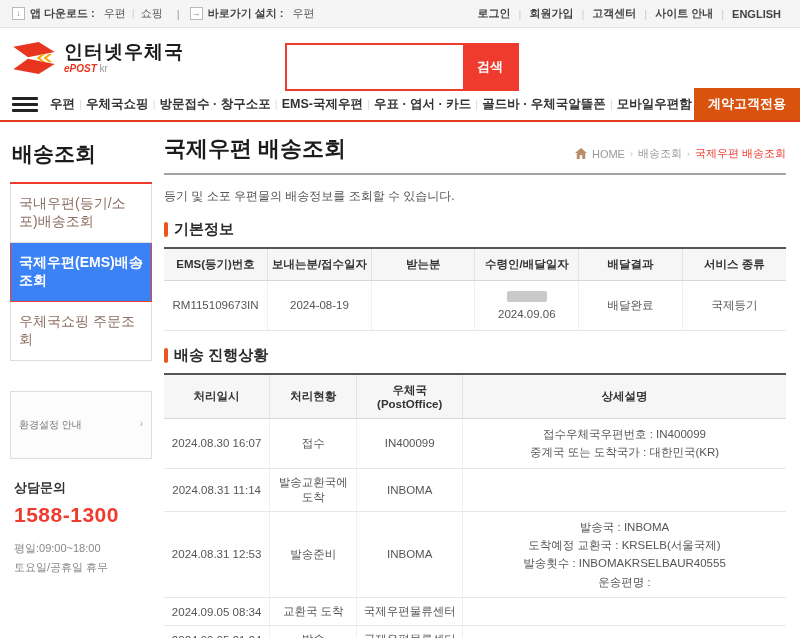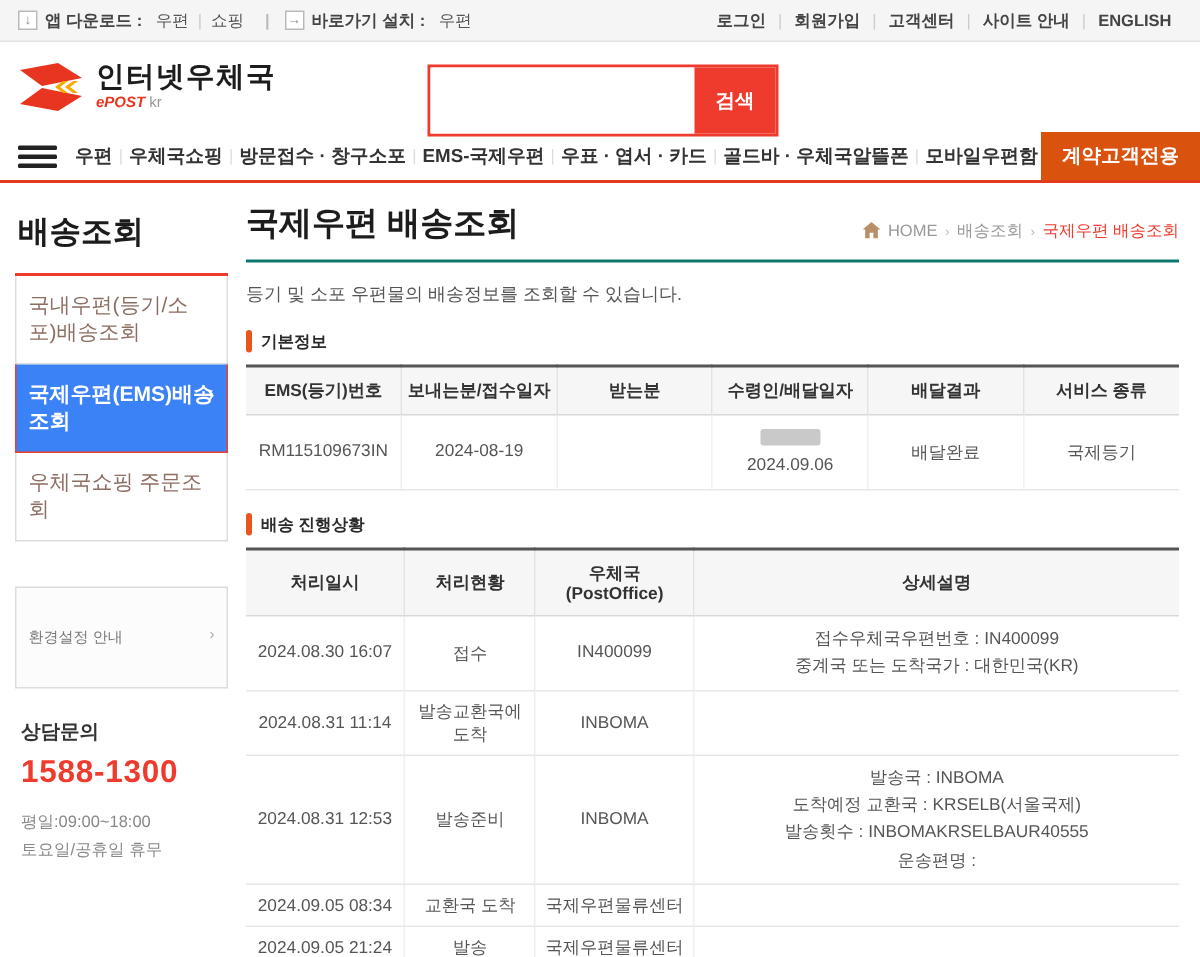--- a/index.html
+++ b/index.html
@@ -55,28 +55,28 @@
   .side-settings { margin-top:30px; border:1px solid #ddd; padding:26px 8px; font-size:10px;
     color:#777; display:flex; justify-content:space-between; background:#fcfcfc; cursor:pointer; }
   .side-settings .arr { color:#aaa; }
   .contact { margin-top:20px; padding-left:4px; }
   .contact-title { font-size:13px; font-weight:bold; color:#333; }
   .contact-phone { font-size:21px; font-weight:bold; color:#ef3b2d; margin:6px 0 12px; letter-spacing:0.5px; }
   .contact-hours { font-size:11px; color:#888; line-height:1.7; }
   
   .main { flex:1; padding:12px 14px 10px 12px; min-width:0; }
   .main-head { display:flex; justify-content:space-between; align-items:flex-end;
-    border-bottom:2px solid #0f766e; padding-bottom:9px; }
+    border-bottom:2px solid #a3a3a3; padding-bottom:9px; }
   .page-title { font-size:22px; font-weight:bold; color:#1c1c1c; }
   .breadcrumb { font-size:11px; color:#999; display:flex; align-items:center; gap:5px; padding-bottom:3px; }
   .breadcrumb .sep { color:#bbb; font-size:9px; }
   .breadcrumb .crumb { cursor:pointer; }
   .breadcrumb .crumb.last { color:#ef3b2d; }
   .desc { font-size:12px; color:#555; margin:13px 0 4px; }
-  .sec-head { display:flex; align-items:center; gap:6px; font-size:11px; font-weight:bold;
+  .sec-head { display:flex; align-items:center; gap:6px; font-size:15px; font-weight:bold;
     color:#2b2b2b; margin:15px 0 8px; }
   .sec-bullet { width:4px; height:15px; background:#e8551d; border-radius:2px; flex-shrink:0; }
   table { width:100%; border-collapse:collapse; border-top:2px solid #555; table-layout:fixed; }
   th { background:#f6f6f6; font-size:11.5px; color:#333; padding:8px 3px; font-weight:bold;
     border-bottom:1px solid #d9d9d9; border-left:1px solid #e3e3e3; }
   th:first-child { border-left:none; }
   td { font-size:11.5px; color:#555; text-align:center; padding:6px 4px;
     border-bottom:1px solid #e7e7e7; border-left:1px solid #f0f0f0; vertical-align:middle; }
   td:first-child { border-left:none; }
   .mask { display:inline-block; width:40px; height:11px; background:#c9c9c9; border-radius:2px; vertical-align:middle; }

